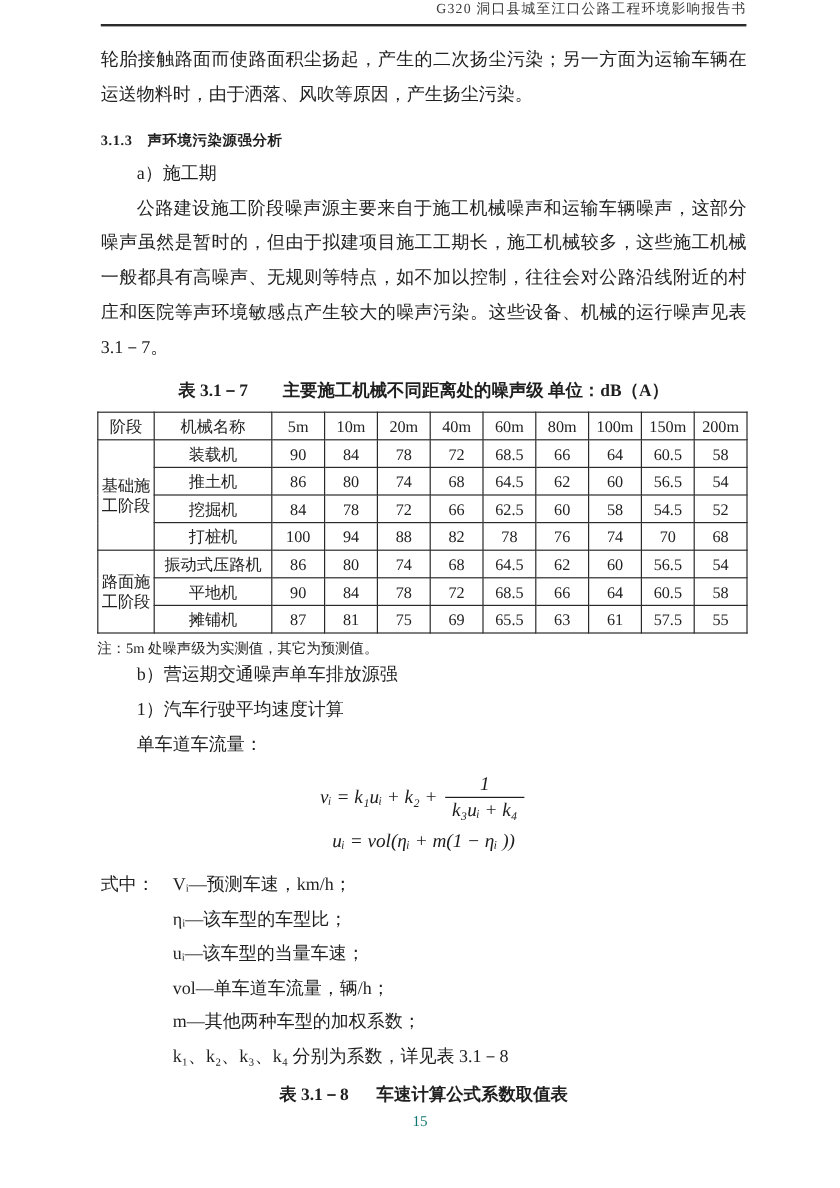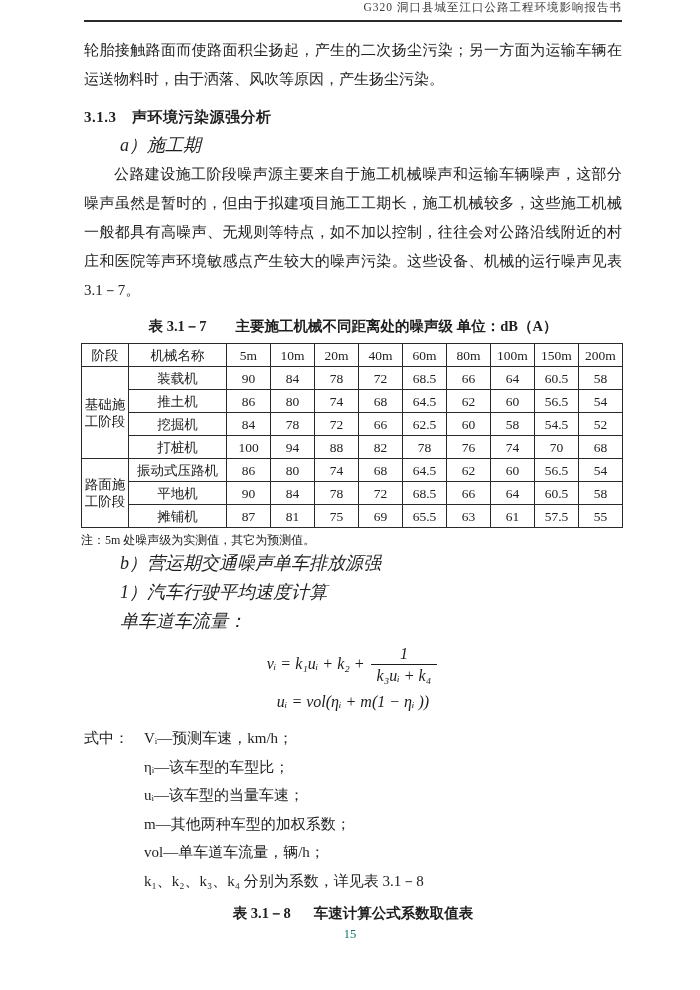--- a/index.html
+++ b/index.html
@@ -33,30 +33,29 @@
   .para {
     font-size: 15px;
     line-height: 29px;
     text-align: justify;
     color: #222;
   }
   .para1 { margin-top: 14px; }
   .indent { text-indent: 2em; }
   .section-heading {
     margin-top: 9px;
-    font-size: 15px;
+    font-size: 12px;
     font-weight: bold;
     letter-spacing: 0.5px;
     line-height: 28px;
   }
   .sub-line {
-    font-size: 18px;
+    font-size: 15px;
     line-height: 29px;
     padding-left: 2em;
-    font-style: italic;
   }
   
   .table-title {
     margin-top: 9px;
     text-align: center;
     font-size: 14.5px;
     font-weight: bold;
     line-height: 24px;
   }
   .table-title .gap { display: inline-block; width: 2em; }
@@ -291,22 +290,22 @@
       <span class="math">uᵢ = vol(ηᵢ + m(1 − ηᵢ ))</span>
     </div>
 
     <div class="where-block">
       <div class="where-row">
         <span class="w-label">式中：</span><span class="sym-line">Vᵢ—预测车速，km/h；</span>
       </div>
       <div id="where-items">
           <div class="where-item-cont">ηᵢ—该车型的车型比；</div>
           <div class="where-item-cont">uᵢ—该车型的当量车速；</div>
+          <div class="where-item-cont">vol—单车道车流量，辆/h；</div>
           <div class="where-item-cont">m—其他两种车型的加权系数；</div>
-          <div class="where-item-cont">vol—单车道车流量，辆/h；</div>
           <div class="where-item-cont">k₁、k₂、k₃、k₄ 分别为系数，详见表 3.1－8</div>
         </div>
     </div>
 
     <div class="table8-title">
       <span>表 3.1－8</span><span class="gap"></span><span>车速计算公式系数取值表</span>
     </div>
   </div>
 
   <div class="footer">15</div>

